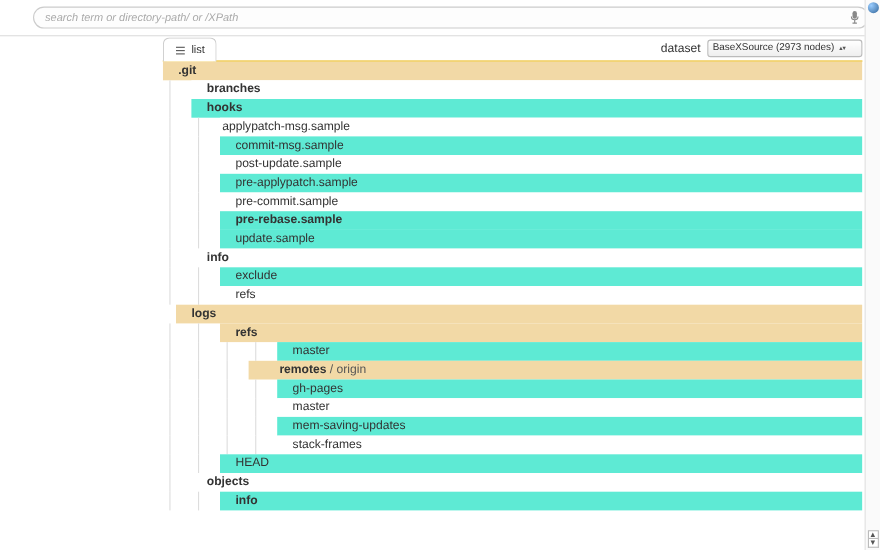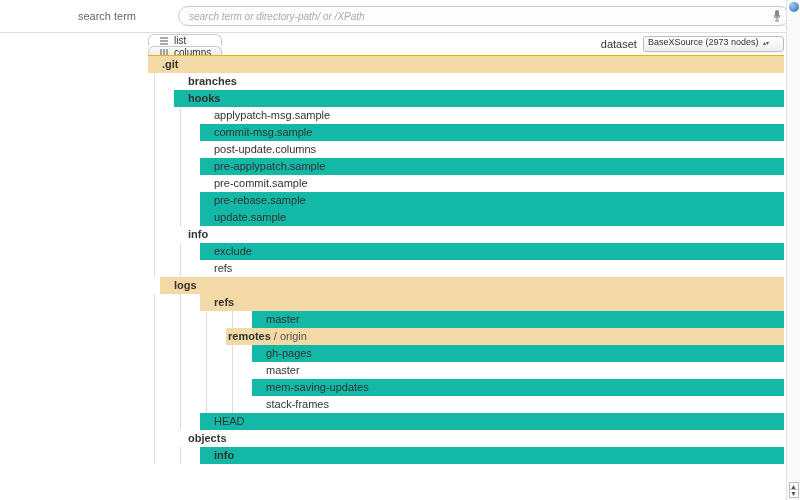--- a/index.html
+++ b/index.html
@@ -48,21 +48,21 @@
     color: #555;
   }
   .stepper .btn + .btn { border-top: none; }
 
   .divider { border-top: 1px solid #ddd; }
 
   .toolbar {
     display: flex; align-items: center; justify-content: space-between;
     padding: 0 16px 0 148px; height: 22px;
   }
-  .tabs { display: flex; height: 22px; flex-direction: column; }
+  .tabs { display: flex; height: 22px; }
   .tab {
     display: flex; align-items: center; gap: 5px;
     padding: 0 10px; font-size: 10px; color: #333;
     border: 1px solid #ccc; border-bottom: none;
     border-top-left-radius: 6px; border-top-right-radius: 6px;
     background: linear-gradient(#fafafa, #e9e9e9);
     margin-right: -1px; position: relative; top: 1px;
   }
   .tab.active { background: #fff; z-index: 2; }
   .tab .ticon { width: 10px; height: 10px; }
@@ -81,36 +81,35 @@
 
   .tree-wrap {
     position: absolute; left: 148px; right: 16px; top: 55px; bottom: 0;
     overflow: hidden; border-top: 1px solid #eab308;
   }
   .row {
     height: 17px; line-height: 17px; font-size: 11px;
     white-space: nowrap; position: relative;
   }
   .row .lbl { position: absolute; }
-  .odd  { background: #14b8a6; }
+  .odd  { background: #5eead4; }
   .even { background: #ffffff; }
   .hi   { background: #f2d9a6; }
   .bold .lbl { font-weight: bold; }
   .crumb { color: #555; font-weight: normal; }
 
   
   .g1, .g2, .g3, .g4 {
     position: absolute; top: 0; bottom: 0; width: 1px; background: #ddd;
   }
 </style>
 </head>
 <body>
 
 <div class="topbar">
-  <div class="search-label">search term</div>
   <div class="search-wrap">
     <input class="search-input" type="text" placeholder="search term or directory-path/ or /XPath" style="">
     <span class="mic-icon">
       <svg viewBox="0 0 10 14">
           <rect x="3" y="1" width="4" height="7" rx="2" fill="#888"></rect>
           <path d="M2 6a3 3 0 0 0 6 0" stroke="#888" fill="none"></path>
           <line x1="5" y1="9" x2="5" y2="12" stroke="#888"></line>
           <line x1="3" y1="12" x2="7" y2="12" stroke="#888"></line>
         </svg>
     </span>
@@ -124,30 +123,20 @@
     <div class="tab active">
       <span class="ticon">
         <svg viewBox="0 0 10 10">
             <line x1="1" y1="2" x2="9" y2="2" stroke="#555"></line>
             <line x1="1" y1="5" x2="9" y2="5" stroke="#555"></line>
             <line x1="1" y1="8" x2="9" y2="8" stroke="#555"></line>
           </svg>
       </span>
       <span>list</span>
     </div>
-    <div class="tab">
-      <span class="ticon">
-        <svg viewBox="0 0 10 10">
-            <line x1="2" y1="1" x2="2" y2="9" stroke="#555"></line>
-            <line x1="5" y1="1" x2="5" y2="9" stroke="#555"></line>
-            <line x1="8" y1="1" x2="8" y2="9" stroke="#555"></line>
-          </svg>
-      </span>
-      <span>columns</span>
-    </div>
   </div>
   <div class="ds">
     <span class="ds-label">dataset</span>
     <span class="ds-select">
       <span>BaseXSource (2973 nodes)</span>
       <span class="ds-arrows">▴▾</span>
     </span>
   </div>
 </div>
 
@@ -159,46 +148,46 @@
       <div class="g1" style="left: -20px;"></div>
       <span class="lbl" style="left: 14px;">branches</span>
     </div>
     <div class="row odd bold" style="margin-left: 26px;">
       <div class="g1" style="left: -20px;"></div>
       <span class="lbl" style="left: 14px;">hooks</span>
     </div>
     <div class="row even" style="margin-left: 52px;">
       <div class="g1" style="left: -20px;"></div>
       <div class="g1" style="left: -46px;"></div>
-      <span class="lbl" style="left: 14px;">applypatch-msg.sample</span>
+      <span class="lbl" style="left: 2px;">applypatch-msg.sample</span>
     </div>
     <div class="row odd" style="margin-left: 52px;">
       <div class="g1" style="left: -20px;"></div>
       <div class="g1" style="left: -46px;"></div>
       <span class="lbl" style="left: 14px;">commit-msg.sample</span>
     </div>
     <div class="row even" style="margin-left: 52px;">
       <div class="g1" style="left: -20px;"></div>
       <div class="g1" style="left: -46px;"></div>
-      <span class="lbl" style="left: 14px;">post-update.columns</span>
+      <span class="lbl" style="left: 14px;">post-update.sample</span>
     </div>
     <div class="row odd" style="margin-left: 52px;">
       <div class="g1" style="left: -20px;"></div>
       <div class="g1" style="left: -46px;"></div>
       <span class="lbl" style="left: 14px;">pre-applypatch.sample</span>
     </div>
     <div class="row even" style="margin-left: 52px;">
       <div class="g1" style="left: -20px;"></div>
       <div class="g1" style="left: -46px;"></div>
       <span class="lbl" style="left: 14px;">pre-commit.sample</span>
     </div>
     <div class="row odd" style="margin-left: 52px;">
       <div class="g1" style="left: -20px;"></div>
       <div class="g1" style="left: -46px;"></div>
-      <span class="lbl" style="left: 14px;">pre-rebase.sample</span>
+      <span class="lbl" style="left: 14px; font-weight: bold;">pre-rebase.sample</span>
     </div>
     <div class="row odd" style="margin-left: 52px;">
       <div class="g1" style="left: -20px;"></div>
       <div class="g1" style="left: -46px;"></div>
       <span class="lbl" style="left: 14px;">update.sample</span>
     </div>
     <div class="row even bold" style="margin-left: 26px;">
       <div class="g1" style="left: -20px;"></div>
       <span class="lbl" style="left: 14px;">info</span>
     </div>
@@ -225,21 +214,21 @@
       <div class="g1" style="left: -20px;"></div>
       <div class="g1" style="left: -46px;"></div>
       <div class="g1" style="left: -72px;"></div>
       <div class="g1" style="left: -98px;"></div>
       <span class="lbl" style="left: 14px;">master</span>
     </div>
     <div class="row hi bold" style="margin-left: 78px;">
       <div class="g1" style="left: -20px;"></div>
       <div class="g1" style="left: -46px;"></div>
       <div class="g1" style="left: -72px;"></div>
-      <span class="lbl" style="left: 2px;">remotes<span class="crumb"> / origin</span></span>
+      <span class="lbl" style="left: 28px;">remotes<span class="crumb"> / origin</span></span>
     </div>
     <div class="row odd" style="margin-left: 104px;">
       <div class="g1" style="left: -20px;"></div>
       <div class="g1" style="left: -46px;"></div>
       <div class="g1" style="left: -72px;"></div>
       <div class="g1" style="left: -98px;"></div>
       <span class="lbl" style="left: 14px;">gh-pages</span>
     </div>
     <div class="row even" style="margin-left: 104px;">
       <div class="g1" style="left: -20px;"></div>

